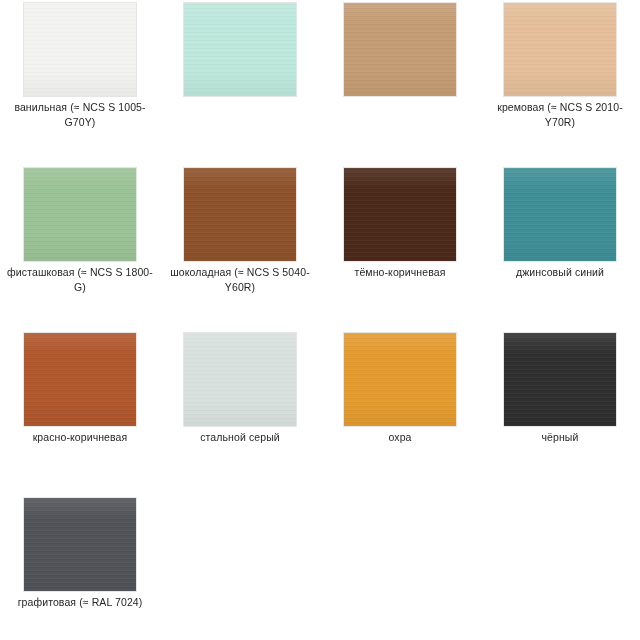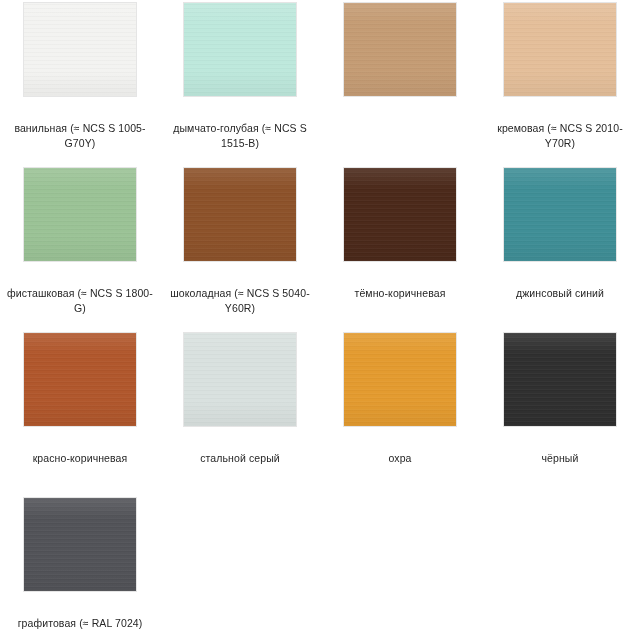--- a/index.html
+++ b/index.html
@@ -70,21 +70,21 @@
       to bottom,
       rgba(255,255,255,0.10) 0%,
       rgba(255,255,255,0.00) 22%,
       rgba(0,0,0,0.00) 72%,
       rgba(0,0,0,0.045) 100%
     );
     pointer-events: none;
   }
 
   .swatch-label {
-    margin-top: 25px;
+    margin-top: 4px;
     width: 148px;
     text-align: center;
     font-size: 10.5px;
     line-height: 15px;
     color: #262626;
     letter-spacing: 0.1px;
     word-wrap: break-word;
   }
 </style>
 </head>
@@ -94,21 +94,20 @@
     <div class="swatch-cell">
       <div class="swatch-chip-wrap">
         <div class="swatch-chip" style="background-color: rgb(243, 243, 241);"></div>
       </div>
       <div class="swatch-label">ванильная (≈ NCS S 1005-G70Y)</div>
     </div>
     <div class="swatch-cell">
       <div class="swatch-chip-wrap">
         <div class="swatch-chip" style="background-color: rgb(189, 232, 220);"></div>
       </div>
-      <div class="swatch-label">дымчато-голубая (≈ NCS S 1515-B)</div>
     </div>
     <div class="swatch-cell">
       <div class="swatch-chip-wrap">
         <div class="swatch-chip" style="background-color: rgb(196, 155, 115);"></div>
       </div>
     </div>
     <div class="swatch-cell">
       <div class="swatch-chip-wrap">
         <div class="swatch-chip" style="background-color: rgb(228, 190, 153);"></div>
       </div>

